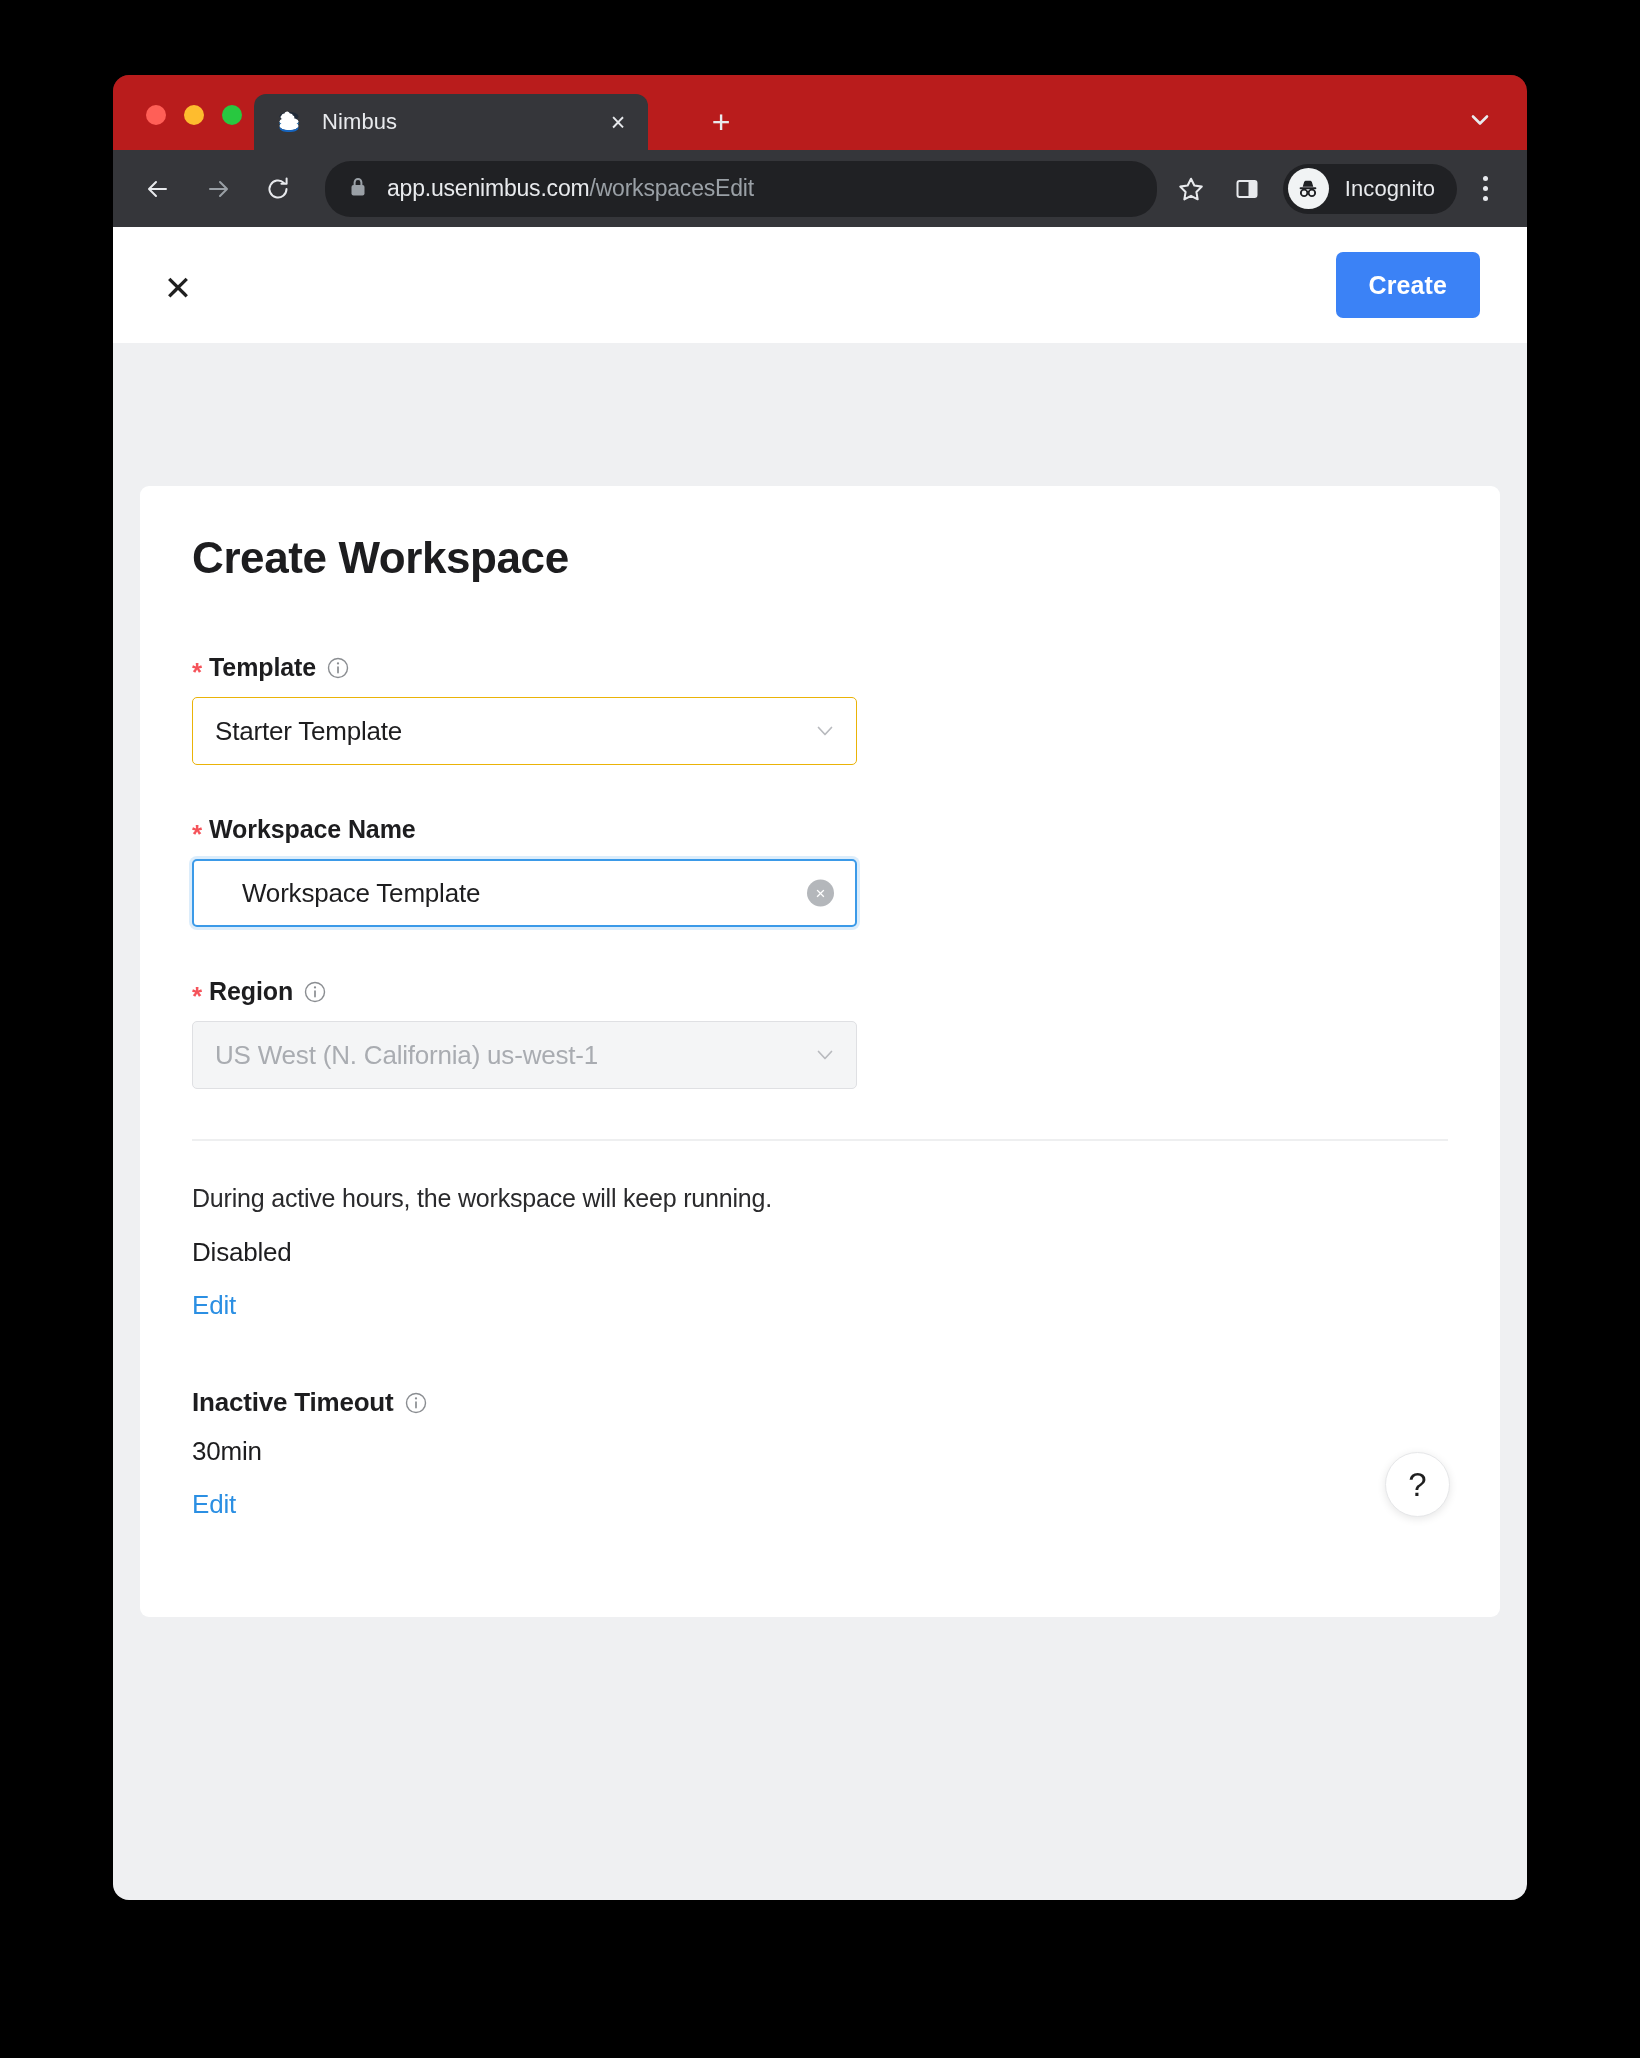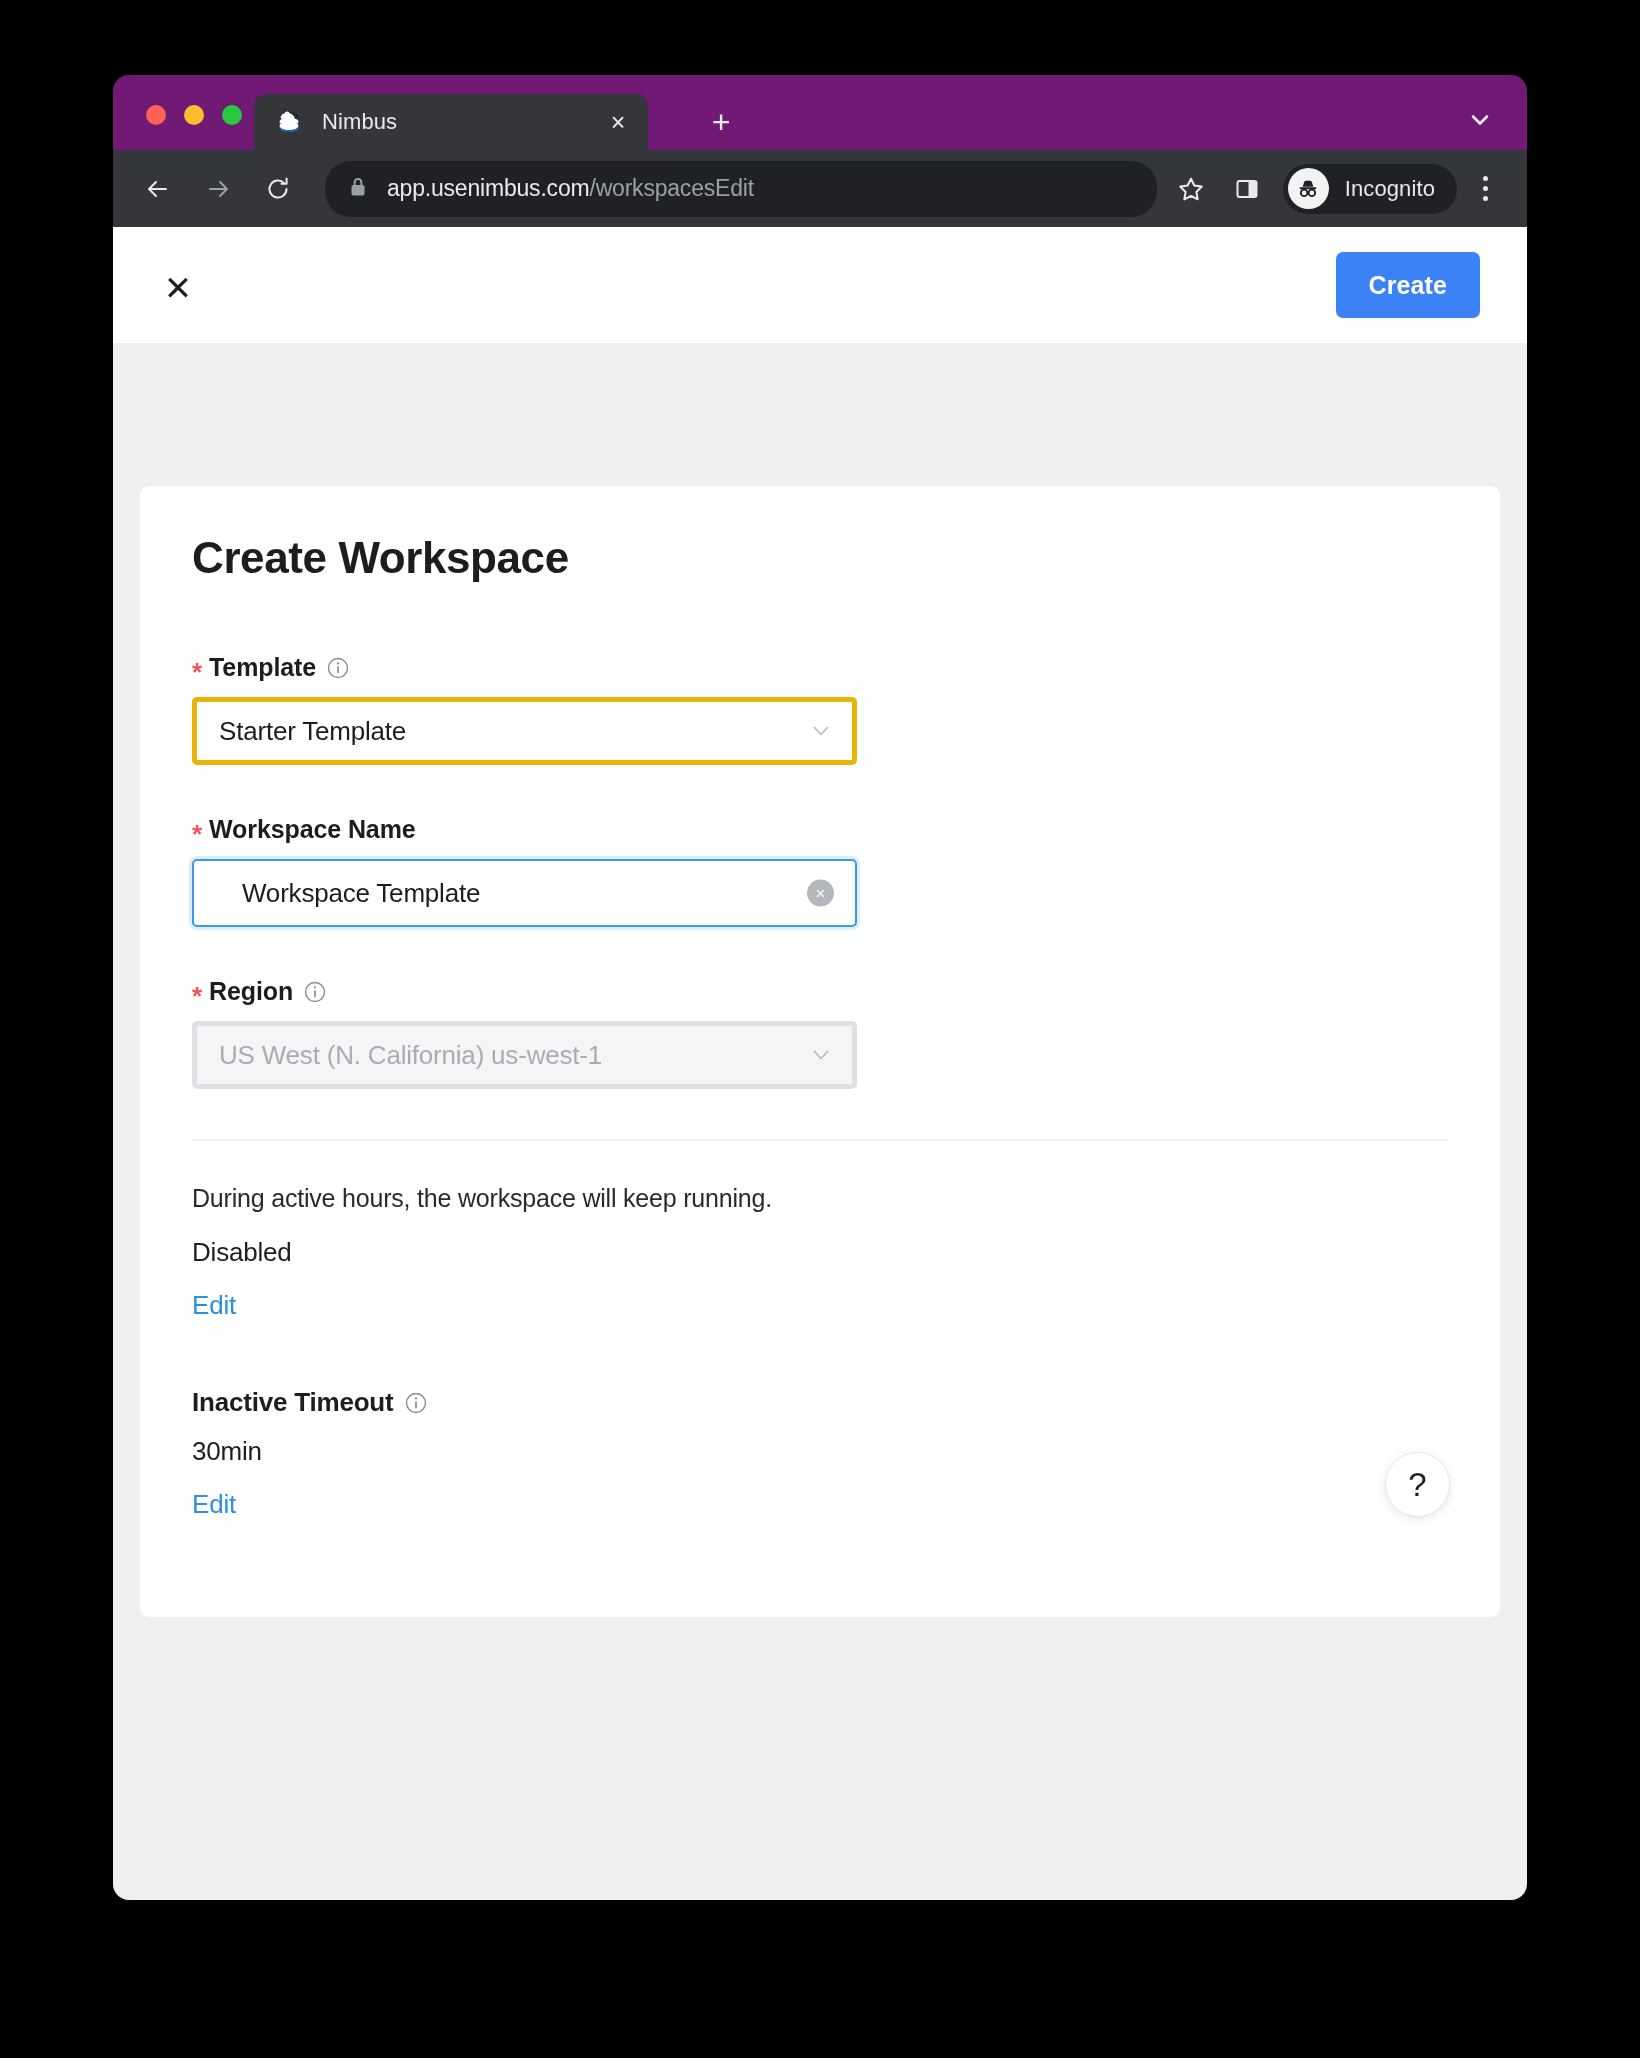--- a/index.html
+++ b/index.html
@@ -25,21 +25,21 @@
     background: #202124;
     border-radius: 16px;
     overflow: hidden;
     box-shadow: 0 10px 40px rgba(0,0,0,0.6);
   }
 
   
   .tab-strip {
     position: relative;
     height: 75px;
-    background: #701a75;
+    background: #b91c1c;
   }
   .traffic-lights {
     position: absolute;
     left: 33px;
     top: 30px;
     display: flex;
     gap: 18px;
   }
   .dot { width: 20px; height: 20px; border-radius: 50%; }
   .dot.red { background: #ff5f57; }
@@ -259,21 +259,21 @@
     width: 22px; height: 22px;
     display: inline-flex;
     flex: 0 0 22px;
     cursor: pointer;
   }
 
   .control {
     position: relative;
     width: 665px;
     height: 68px;
-    border: 5px solid #eab308;
+    border: 1px solid #eab308;
     border-radius: 5px;
     background: #ffffff;
     box-sizing: border-box;
     display: flex;
     align-items: center;
     padding: 0 22px;
     cursor: pointer;
   }
   .control .value {
     font-size: 26px;

